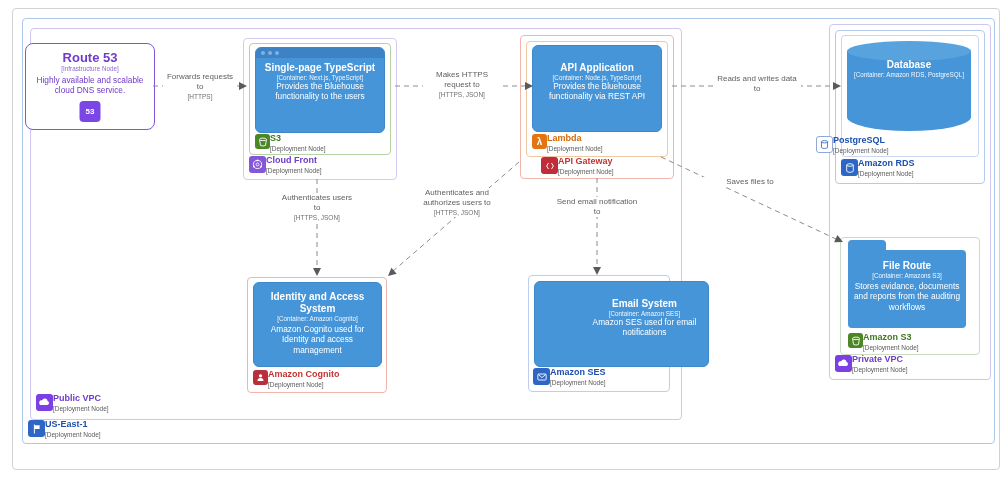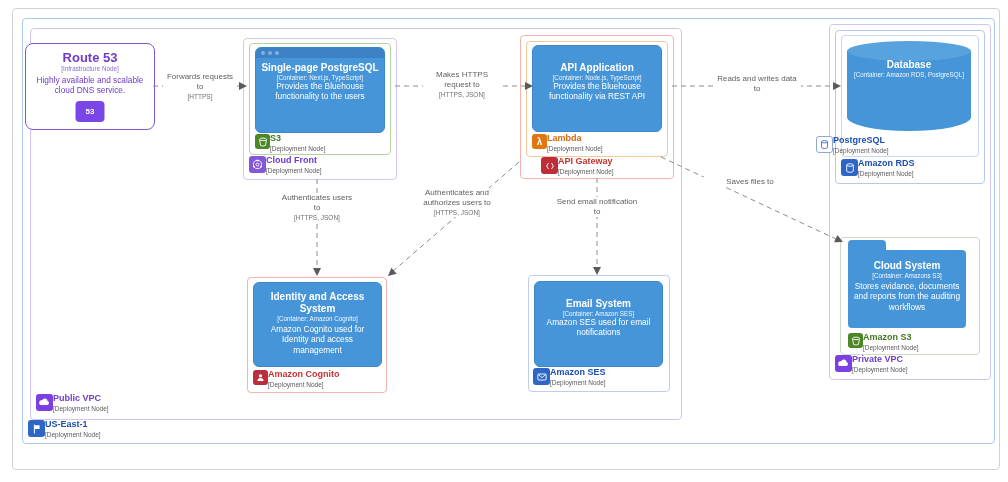--- a/index.html
+++ b/index.html
@@ -39,33 +39,33 @@
 
   <div class="gbox" style="left:12px;top:8px;width:986px;height:460px;border:1px solid #d2d2d2;"></div>
   <div class="gbox" style="left:22px;top:18px;width:971px;height:424px;border:1px solid #abc8ec;"></div>
   <div class="gbox" style="left:30px;top:28px;width:650px;height:390px;border:1px solid #d0c5f0;"></div>
   <div class="gbox" style="left:829px;top:24px;width:160px;height:354px;border:1px solid #d0c5f0;"></div>
 
   <div style="position:absolute;left:25px;top:43px;width:128px;height:85px;border:1.5px solid #7e57d8;border-radius:8px;text-align:center;z-index:4;background:#fff;">
     <div class="n-purple" style="font-size:13px;font-weight:bold;margin-top:6px;">Route 53</div>
     <div style="font-size:6.3px;color:#8a6ad4;">[Infrastructure Node]</div>
     <div class="n-purple" style="font-size:8.3px;margin-top:3px;padding:0 8px;line-height:1.25;">Highly available and scalable cloud DNS service.</div>
-    <div style="position:absolute;left:50%;transform:translateX(-50%);bottom:7px;width:29px;height:21px;border-radius:4px;background:#7a46e6;color:#fff;font-size:8px;font-weight:bold;display:flex;align-items:center;justify-content:center;margin-top:32px;">53</div>
+    <div style="position:absolute;left:50%;transform:translateX(-50%);bottom:7px;width:21px;height:21px;border-radius:4px;background:#7a46e6;color:#fff;font-size:8px;font-weight:bold;display:flex;align-items:center;justify-content:center;margin-top:32px;">53</div>
   </div>
 
   <div class="gbox" style="left:243px;top:38px;width:152px;height:140px;border:1px solid #d4c9f0;background:#fff;z-index:3;"></div>
   <div class="gbox" style="left:249px;top:43px;width:140px;height:110px;border:1px solid #b5d3a0;z-index:3;"></div>
   <div class="ctr" style="left:255px;top:47px;width:128px;height:84px;">
     <div class="browserbar">
       <span class="dot" style="left:5px;"></span>
       <span class="dot" style="left:12px;"></span>
       <span class="dot" style="left:19px;"></span>
     </div>
     <div style="margin-top:14px;">
-      <div class="ctr-title nowrap">Single-page PostgreSQL</div>
+      <div class="ctr-title nowrap">Single-page TypeScript</div>
       <div class="ctr-sub">[Container: Next.js, TypeScript]</div>
       <div class="ctr-desc">Provides the Bluehouse functionality to the users</div>
     </div>
   </div>
   <div class="glabel" style="left:255px;top:134px;">
     <div class="gicon" style="width:15px;height:15px;background:#4c8727;">
       <svg width="12" height="12" viewBox="0 0 16 16">
           <ellipse cx="8" cy="4.5" rx="4.6" ry="1.7" fill="none" stroke="#fff" stroke-width="1.2"></ellipse>
           <path d="M3.4 4.8 L4.7 12.6 Q8 14.3 11.3 12.6 L12.6 4.8" fill="none" stroke="#fff" stroke-width="1.2"></path>
         </svg>
@@ -134,21 +134,21 @@
           <path d="M3.6 13 a4.4 4.4 0 0 1 8.8 0 Z" fill="#fff"></path>
         </svg>
     </div>
     <div class="gtext">
         <div class="gname n-red">Amazon Cognito</div>
       <div class="gsub">[Deployment Node]</div>
       </div>
   </div>
 
   <div class="gbox" style="left:528px;top:275px;width:140px;height:115px;border:1px solid #bccfee;background:#fff;z-index:3;"></div>
-  <div class="ctr" style="left:534px;top:281px;width:127px;height:84px;">
+  <div class="ctr" style="left:534px;top:281px;width:127px;height:84px;padding-left:46px;">
     <div style="margin-top:16px;">
       <div class="ctr-title">Email System</div>
       <div class="ctr-sub">[Container: Amazon SES]</div>
       <div class="ctr-desc">Amazon SES used for email notifications</div>
     </div>
   </div>
   <div class="glabel" style="left:533px;top:368px;">
     <div class="gicon" style="background:#2d66c4;">
       <svg width="12" height="12" viewBox="0 0 16 16">
           <rect x="2.5" y="4" width="11" height="8" rx="1" fill="none" stroke="#fff" stroke-width="1.2"></rect>
@@ -193,21 +193,21 @@
     <div class="gtext">
         <div class="gname n-navy">Amazon RDS</div>
       <div class="gsub">[Deployment Node]</div>
       </div>
   </div>
 
   <div class="gbox" style="left:840px;top:237px;width:138px;height:116px;border:1px solid #ccdcc3;background:#fff;z-index:3;"></div>
   <div style="position:absolute;left:848px;top:240px;width:38px;height:12px;background:#4695d8;border-radius:4px 4px 0 0;z-index:4;"></div>
   <div style="position:absolute;left:848px;top:250px;width:118px;height:78px;background:#4695d8;border-radius:0 4px 4px 4px;z-index:4;color:#fff;text-align:center;">
     <div style="margin-top:10px;">
-      <div class="ctr-title">Cloud System</div>
+      <div class="ctr-title">File Route</div>
       <div class="ctr-sub">[Container: Amazons S3]</div>
       <div class="ctr-desc" style="margin-top:2px;padding:0 4px;">Stores evidance, documents and reports from the auditing workflows</div>
     </div>
   </div>
   <div class="glabel" style="left:848px;top:333px;">
     <div class="gicon" style="width:15px;height:15px;background:#4c8727;">
       <svg width="12" height="12" viewBox="0 0 16 16">
           <ellipse cx="8" cy="4.5" rx="4.6" ry="1.7" fill="none" stroke="#fff" stroke-width="1.2"></ellipse>
           <path d="M3.4 4.8 L4.7 12.6 Q8 14.3 11.3 12.6 L12.6 4.8" fill="none" stroke="#fff" stroke-width="1.2"></path>
         </svg>

